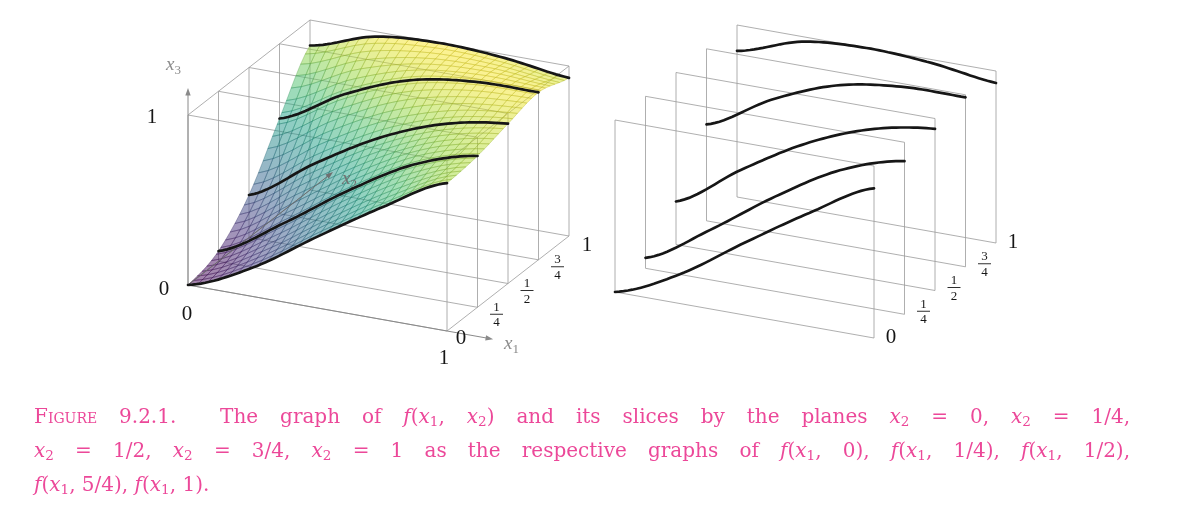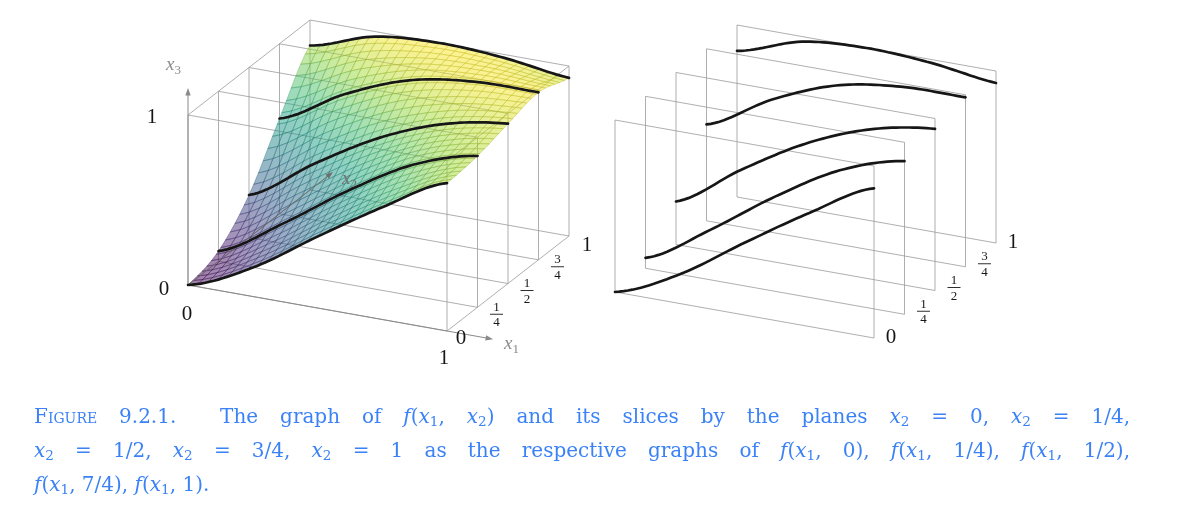--- a/index.html
+++ b/index.html
@@ -1,19 +1,19 @@
 <!DOCTYPE html>
 <html><head>
 <meta charset="utf-8">
 <style>
   html,body{margin:0;padding:0;background:#ffffff;}
   .page{position:relative;width:1194px;height:520px;background:#fff;overflow:hidden;
         font-family:"DejaVu Serif", serif;}
   svg text{font-family:"Liberation Serif","DejaVu Serif",serif;}
-  .caption{position:absolute;left:34px;top:402px;width:1096px;color:#3b82f6;
+  .caption{position:absolute;left:34px;top:402px;width:1096px;color:#ec4899;
            font-size:20px;line-height:29px;font-family:"DejaVu Serif",serif;}
   .cap-line{text-align:justify;text-justify:inter-word;}
   .cap-line.just{text-align-last:justify;}
   .sc{font-variant:small-caps;}
   .it{font-style:italic;}
   .sb{font-size:68%;vertical-align:-0.22em;}
 </style>
 </head>
 <body>
 
@@ -771,15 +771,15 @@
           <text x="984.5" y="260.25" text-anchor="middle" font-size="13" fill="#161616">3</text>
           <line x1="978" y1="263.75" x2="991" y2="263.75" stroke="#161616" stroke-width="0.9"></line>
           <text x="984.5" y="275.75" text-anchor="middle" font-size="13" fill="#161616">4</text>
           <text x="1013" y="241" text-anchor="middle" dominant-baseline="central" font-size="21" fill="#161616">1</text>
         </g>
       </g>
   </svg>
   <div class="caption" id="caption">
       <div class="cap-line just"><span class="sc">Figure</span><span> 9.2.1.&nbsp; The graph of </span><span class="it">f</span><span>(</span><span class="it">x</span><span class="sb">1</span><span>, </span><span class="it">x</span><span class="sb">2</span><span>) and its slices by the planes </span><span class="it">x</span><span class="sb">2</span><span> = 0, </span><span class="it">x</span><span class="sb">2</span><span> = 1/4,</span></div>
       <div class="cap-line just"><span class="it">x</span><span class="sb">2</span><span> = 1/2, </span><span class="it">x</span><span class="sb">2</span><span> = 3/4, </span><span class="it">x</span><span class="sb">2</span><span> = 1 as the respective graphs of </span><span class="it">f</span><span>(</span><span class="it">x</span><span class="sb">1</span><span>, 0), </span><span class="it">f</span><span>(</span><span class="it">x</span><span class="sb">1</span><span>, 1/4), </span><span class="it">f</span><span>(</span><span class="it">x</span><span class="sb">1</span><span>, 1/2),</span></div>
-      <div class="cap-line"><span class="it">f</span><span>(</span><span class="it">x</span><span class="sb">1</span><span>, 7/4), </span><span class="it">f</span><span>(</span><span class="it">x</span><span class="sb">1</span><span>, 1).</span></div>
+      <div class="cap-line"><span class="it">f</span><span>(</span><span class="it">x</span><span class="sb">1</span><span>, 5/4), </span><span class="it">f</span><span>(</span><span class="it">x</span><span class="sb">1</span><span>, 1).</span></div>
     </div>
 </div>
 
 </body></html>

